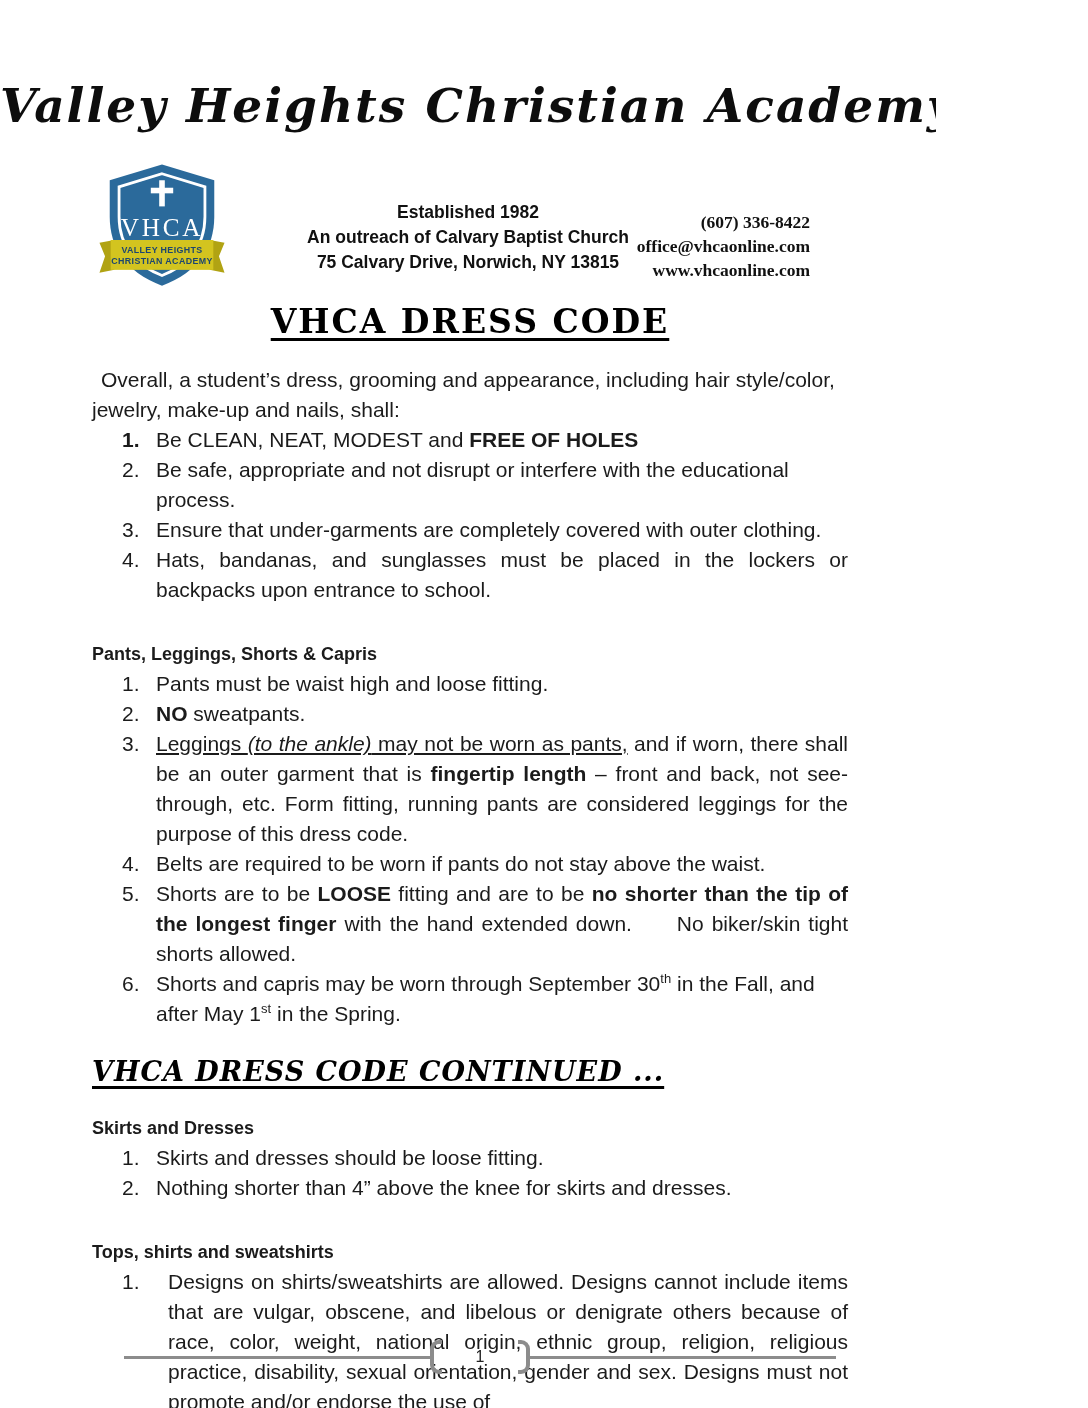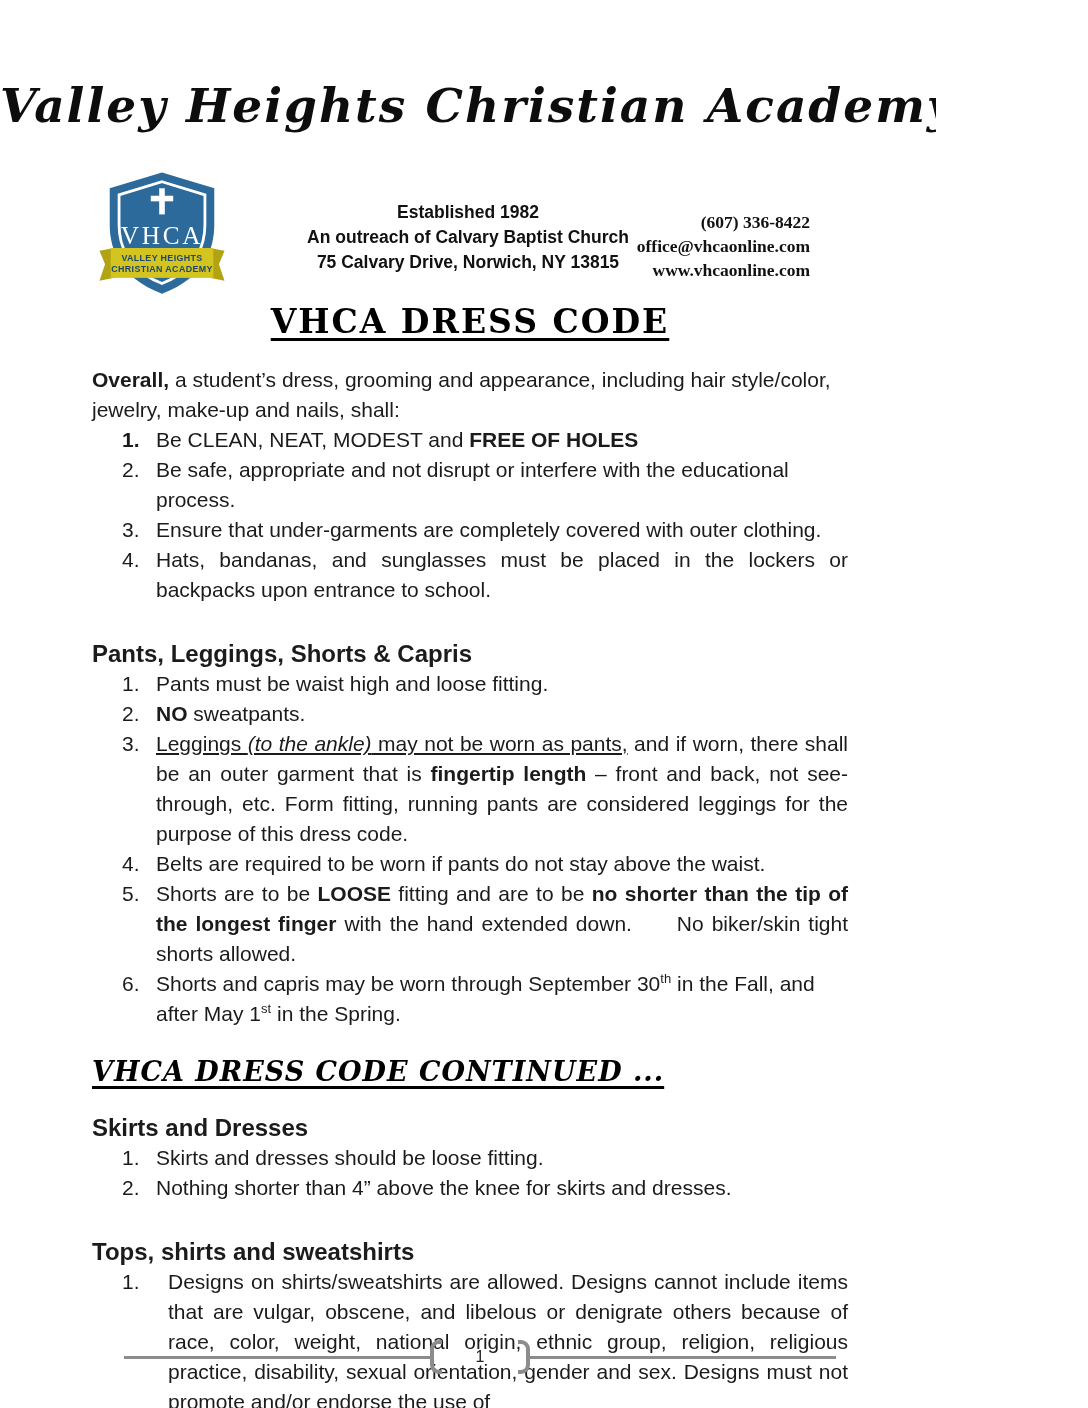--- a/index.html
+++ b/index.html
@@ -16,21 +16,21 @@
   
   .script-name {
     position:absolute; top:78px; left:0; right:0;
     text-align:center;
     font-family:"DejaVu Serif", serif;
     font-style:italic; font-weight:bold;
     font-size:47px; letter-spacing:2px;
     color:#0d0d0d;
     white-space:nowrap;
   }
-  .logo-wrap { position:absolute; left:92px; top:166px; width:140px; height:136px;text-decoration:underline; }
+  .logo-wrap { position:absolute; left:92px; top:158px; width:140px; height:136px;text-decoration:underline; }
   .hdr-center {
     position:absolute; left:0; right:0; top:192px;
     text-align:center;
     font-weight:bold; font-size:17.5px; line-height:25px;
     color:#111;
     margin-top:8px;
   }
   .hdr-right {
     position:absolute; right:126px; top:210px;
     text-align:right;
@@ -53,21 +53,21 @@
     margin-bottom:24px;
   }
   .para { font-size:21px; line-height:30px; }
   .list { margin-left:30px; }
   .li { display:flex; font-size:21px; line-height:30px; }
   .li .num { flex:none; width:34px; }
   .li.wide .num { width:46px; }
   .li .txt { flex:1; }
   .li.just .txt { text-align:justify; }
   .num.nb { font-weight:bold; }
-  .sec-heading { font-size:24px; font-weight:bold; line-height:30px; margin-top:34px; }
+  .sec-heading { font-size:18px; font-weight:bold; line-height:30px; margin-top:34px; }
   .continued {
     margin-top:28px;
     font-family:"DejaVu Serif", serif;
     font-weight:800; font-style:italic;
     font-size:27px; letter-spacing:1px;
     text-decoration:underline;
     text-decoration-thickness:3px;
     text-underline-offset:5px;
     color:#000;
     display:inline-block;
@@ -122,21 +122,21 @@
   <div class="hdr-right">
     <div>(607) 336-8422</div>
     <div>office@vhcaonline.com</div>
     <div>www.vhcaonline.com</div>
   </div>
 
   <div class="content">
 
     <div class="doc-title">VHCA DRESS CODE</div>
 
-    <div class="para"><span style="font-weight: bold;">Overall,</span><span> a student’s dress, grooming and appearance, including hair style/color, jewelry, make-up and nails, shall:</span></div>
+    <div class="para"><span style="font-weight: normal; margin-left: 9px;">Overall,</span><span> a student’s dress, grooming and appearance, including hair style/color, jewelry, make-up and nails, shall:</span></div>
 
     <div class="list">
       <div class="li">
         <span class="num nb">1.</span>
         <span class="txt"><span>Be </span><span style="font-weight: normal;">CLEAN, NEAT, MODEST</span><span> and </span><span style="font-weight: bold;">FREE OF HOLES</span></span>
       </div>
       <div class="li">
         <span class="num">2.</span>
         <span class="txt"><span>Be safe, appropriate and not disrupt or interfere with the educational process.</span></span>
       </div>

